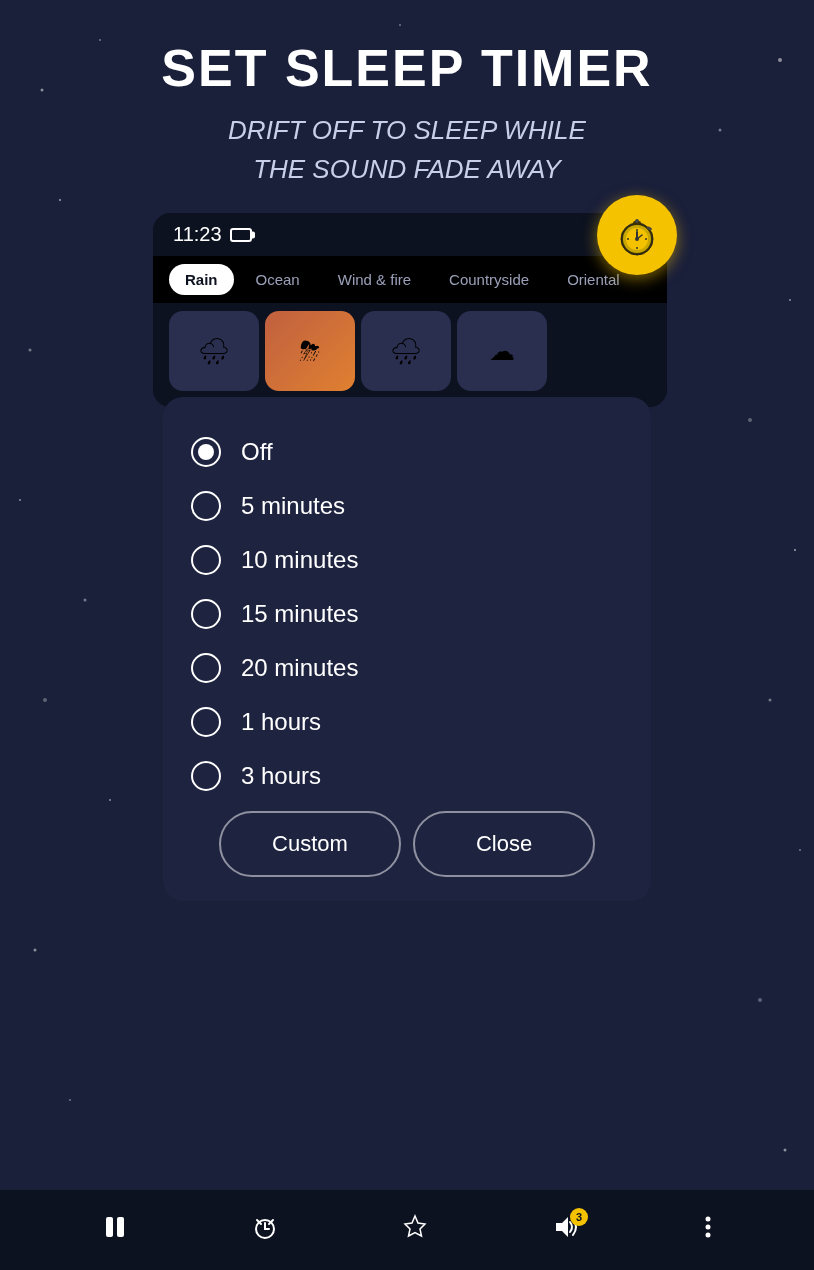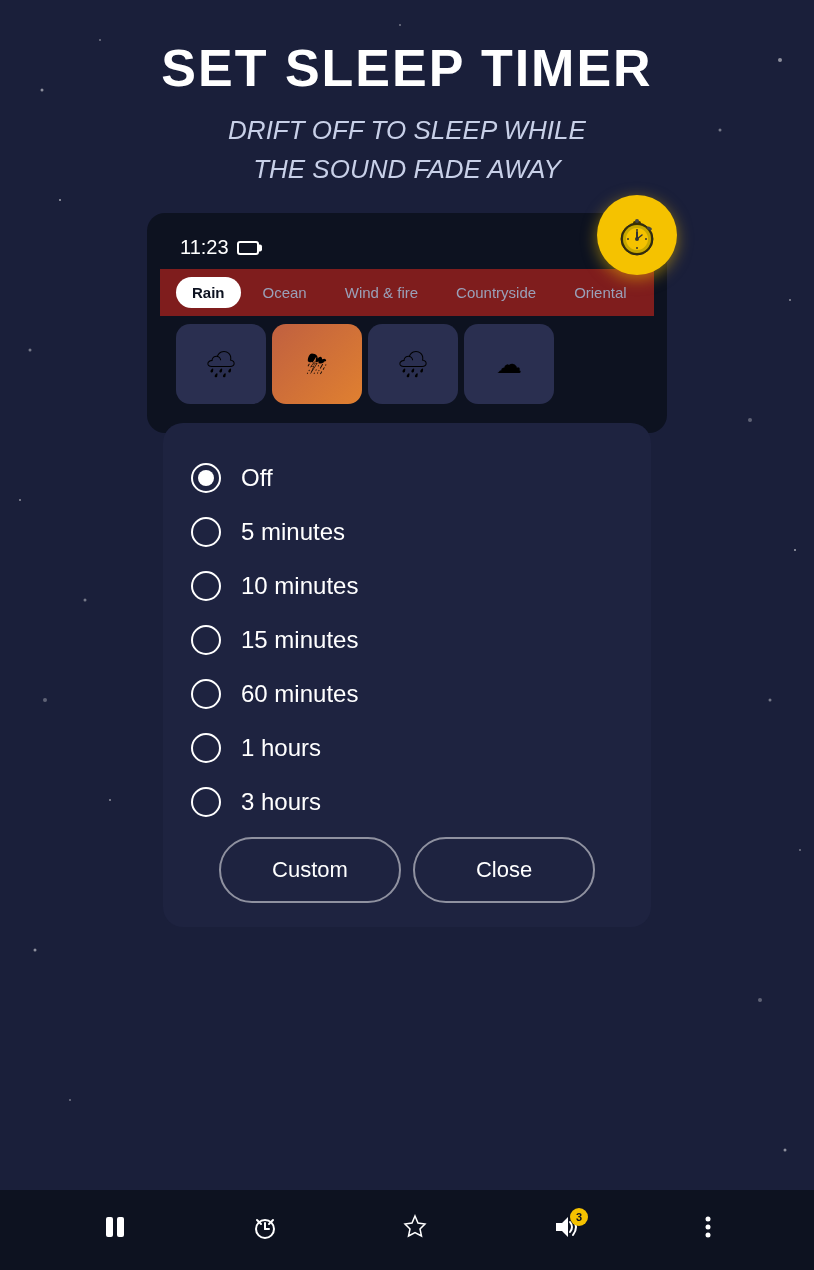--- a/index.html
+++ b/index.html
@@ -47,23 +47,24 @@
     
     .phone-area {
       width: 520px;
       margin-top: 24px;
       position: relative;
     }
 
     .phone-screen {
       background: #0d1220;
       border-radius: 18px;
-      padding: 13px;
+      padding: 0;
       overflow: hidden;
       position: relative;
+      margin-left: 6px;
     }
 
     .phone-status-bar {
       display: flex;
       align-items: center;
       padding: 10px 20px;
       background: #0d1220;
     }
 
     .phone-time {
@@ -110,21 +111,21 @@
     .timer-svg {
       width: 48px;
       height: 48px;
     }
 
     
     .sound-tabs {
       display: flex;
       align-items: center;
       padding: 8px 16px;
-      background: #7f1d1d;
+      background: #000000;
       gap: 6px;
     }
 
     .sound-tab {
       padding: 7px 16px;
       border-radius: 20px;
       color: #9aa0b8;
       font-size: 15px;
       cursor: pointer;
       white-space: nowrap;
@@ -379,21 +380,21 @@
         <span class="option-label">10 minutes</span>
       </div>
 
       <div class="timer-option">
         <div class="radio-outer"></div>
         <span class="option-label">15 minutes</span>
       </div>
 
       <div class="timer-option">
         <div class="radio-outer"></div>
-        <span class="option-label">60 minutes</span>
+        <span class="option-label">20 minutes</span>
       </div>
 
       <div class="timer-option">
         <div class="radio-outer"></div>
         <span class="option-label">1 hours</span>
       </div>
 
 
       <div class="timer-option">
         <div class="radio-outer"></div>

